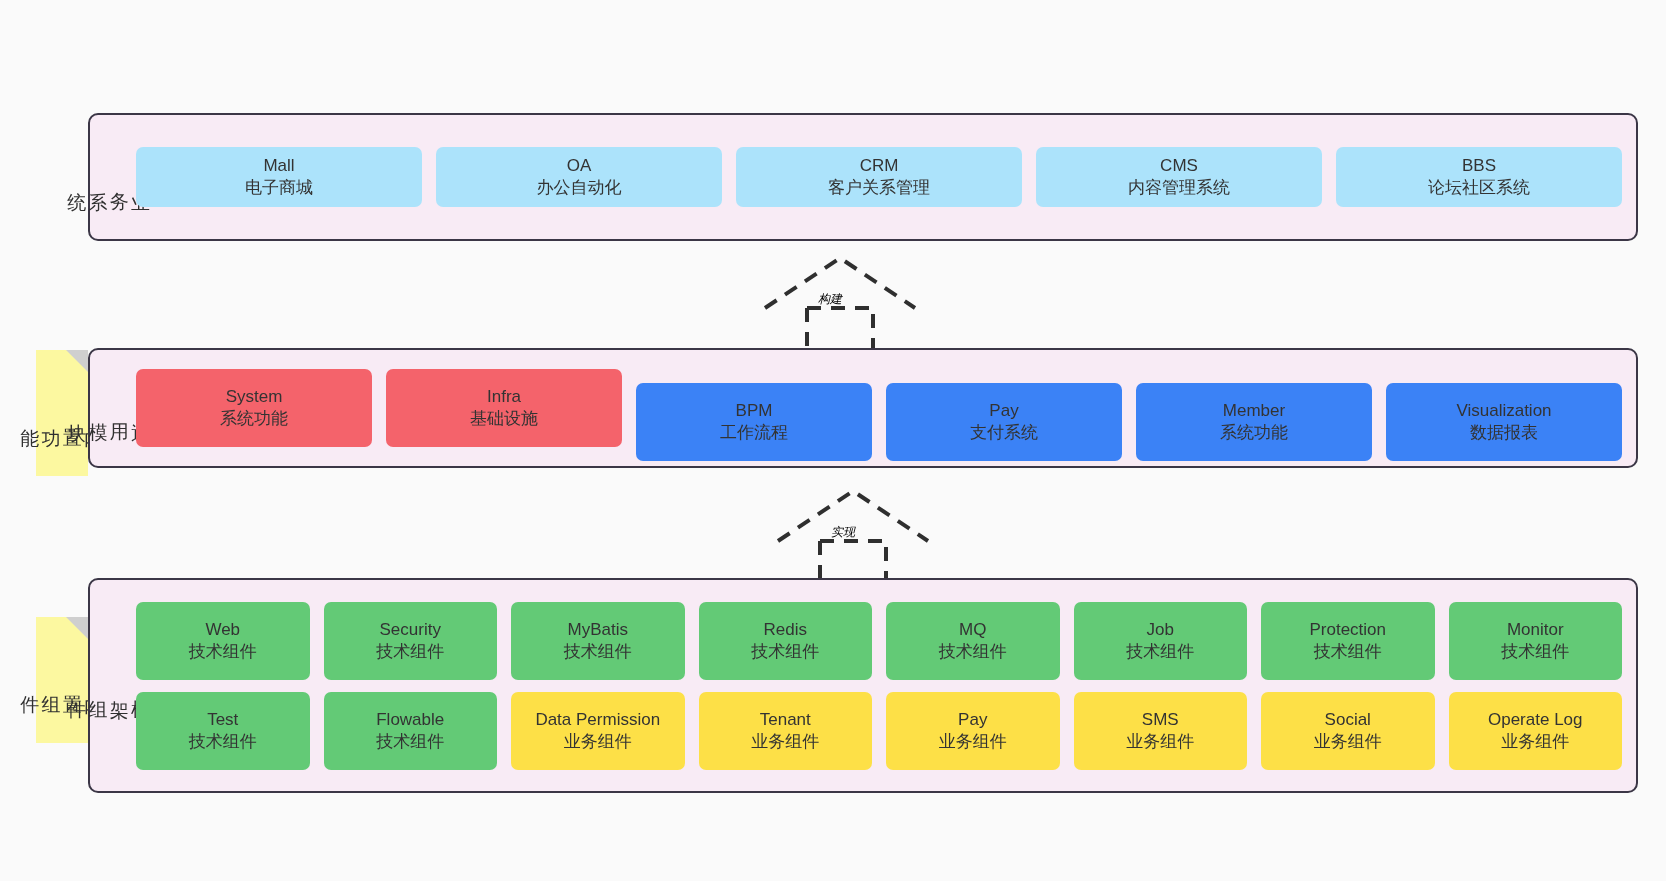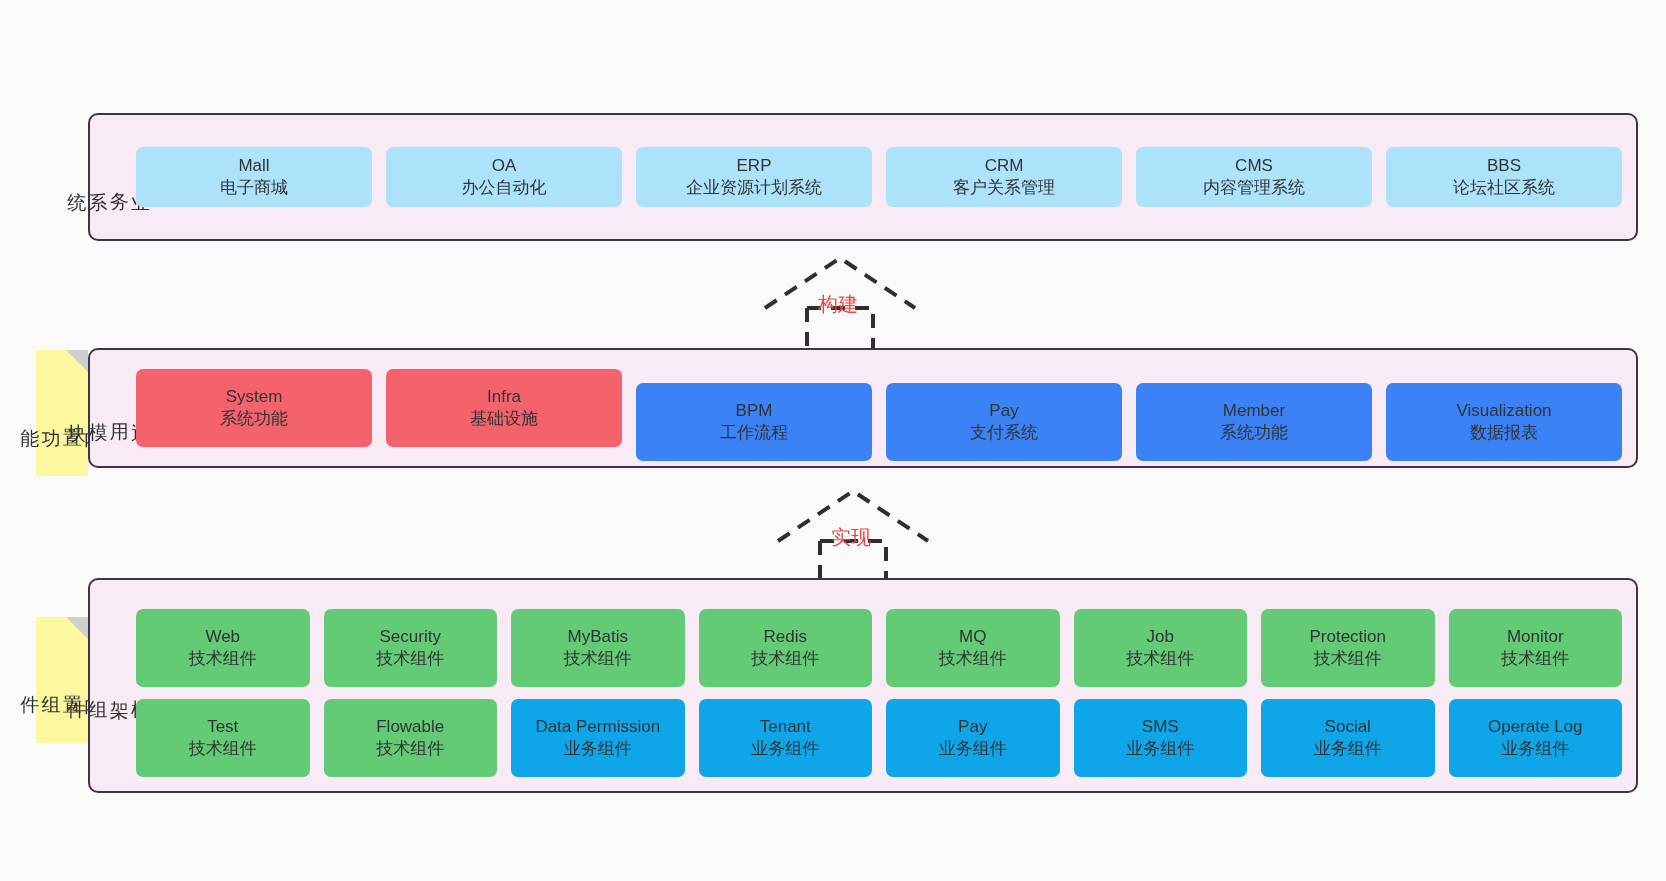--- a/index.html
+++ b/index.html
@@ -54,21 +54,21 @@
   .layer-body {
     flex: 1 1 auto;
     display: flex;
     align-items: center;
     gap: 14px;
     padding: 0 14px 0 8px;
   }
 
   .layer-body.two-rows {
     flex-direction: column;
-    justify-content: flex-end;
+    justify-content: center;
     gap: 12px;
     padding: 14px 14px 14px 8px;
   }
 
   .row {
     display: flex;
     width: 100%;
     gap: 14px;
     align-items: stretch;
   }
@@ -89,21 +89,21 @@
     padding: 4px 6px;
     min-width: 0;
   }
   .box .ln { display: block; white-space: nowrap; }
   .box .ln.wrap { white-space: normal; }
 
   .box.blue      { background: #ace3fb; }
   .box.red       { background: #f4636b; }
   .box.pink      { background: #3b82f6; margin-top: 28px; }
   .box.green     { background: #63ca76; }
-  .box.lightgreen{ background: #0ea5e9; }
+  .box.lightgreen{ background: #fde047; }
 
   
   #layer-business  { left: 88px;  top: 113px; width: 1550px; height: 128px; }
   #layer-common    { left: 88px;  top: 348px; width: 1550px; height: 120px; }
   #layer-framework { left: 88px;  top: 578px; width: 1550px; height: 215px; }
 
   #layer-business  .box { height: 60px; }
   #layer-common    .box { height: 78px; }
   #layer-framework .box { height: 78px; }
 
@@ -137,24 +137,25 @@
 
   
   .arrow {
     position: absolute;
     width: 170px;
     height: 100px;
   }
   .arrow svg { display: block; overflow: visible; }
   .arrow .alabel {
     position: absolute;
-    font-size: 20px;
-    color: #ef4444;
+    font-size: 12px;
+    color: #000000;
     background: transparent;
     white-space: nowrap;
+    font-style: italic;
   }
   #arrow-build  { left: 755px; top: 252px; }
   #arrow-build  .alabel { left: 63px; top: 39px; }
   #arrow-impl   { left: 768px; top: 485px; }
   #arrow-impl   .alabel { left: 63px; top: 39px; }
 </style>
 </head>
 <body>
 
 <div id="canvas">
@@ -165,24 +166,20 @@
 系
 统</div>
     <div class="layer-body">
       <div class="box blue">
         <span class="ln">Mall</span>
         <span class="ln">电子商城</span>
       </div>
       <div class="box blue">
         <span class="ln">OA</span>
         <span class="ln">办公自动化</span>
-      </div>
-      <div class="box blue">
-        <span class="ln">ERP</span>
-        <span class="ln">企业资源计划系统</span>
       </div>
       <div class="box blue">
         <span class="ln">CRM</span>
         <span class="ln">客户关系管理</span>
       </div>
       <div class="box blue">
         <span class="ln">CMS</span>
         <span class="ln">内容管理系统</span>
       </div>
       <div class="box blue">

